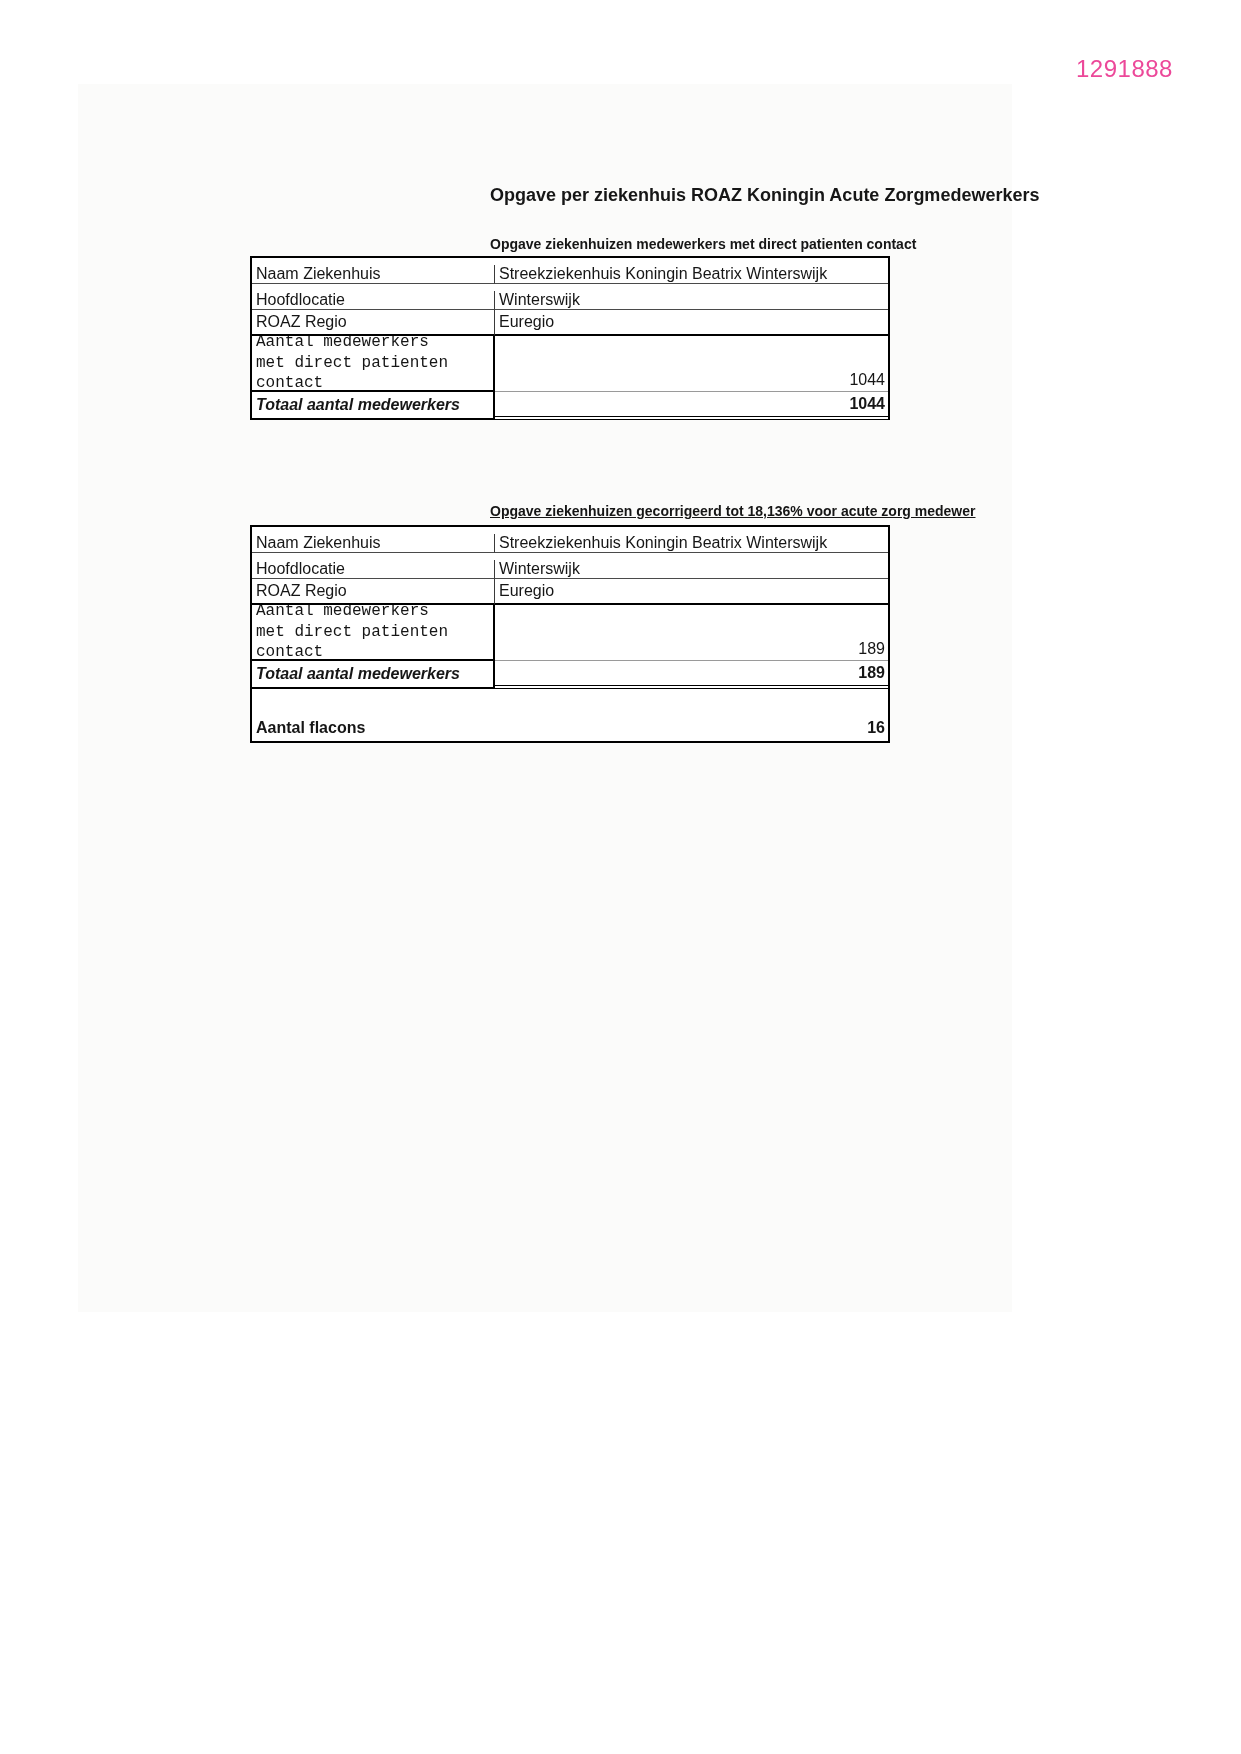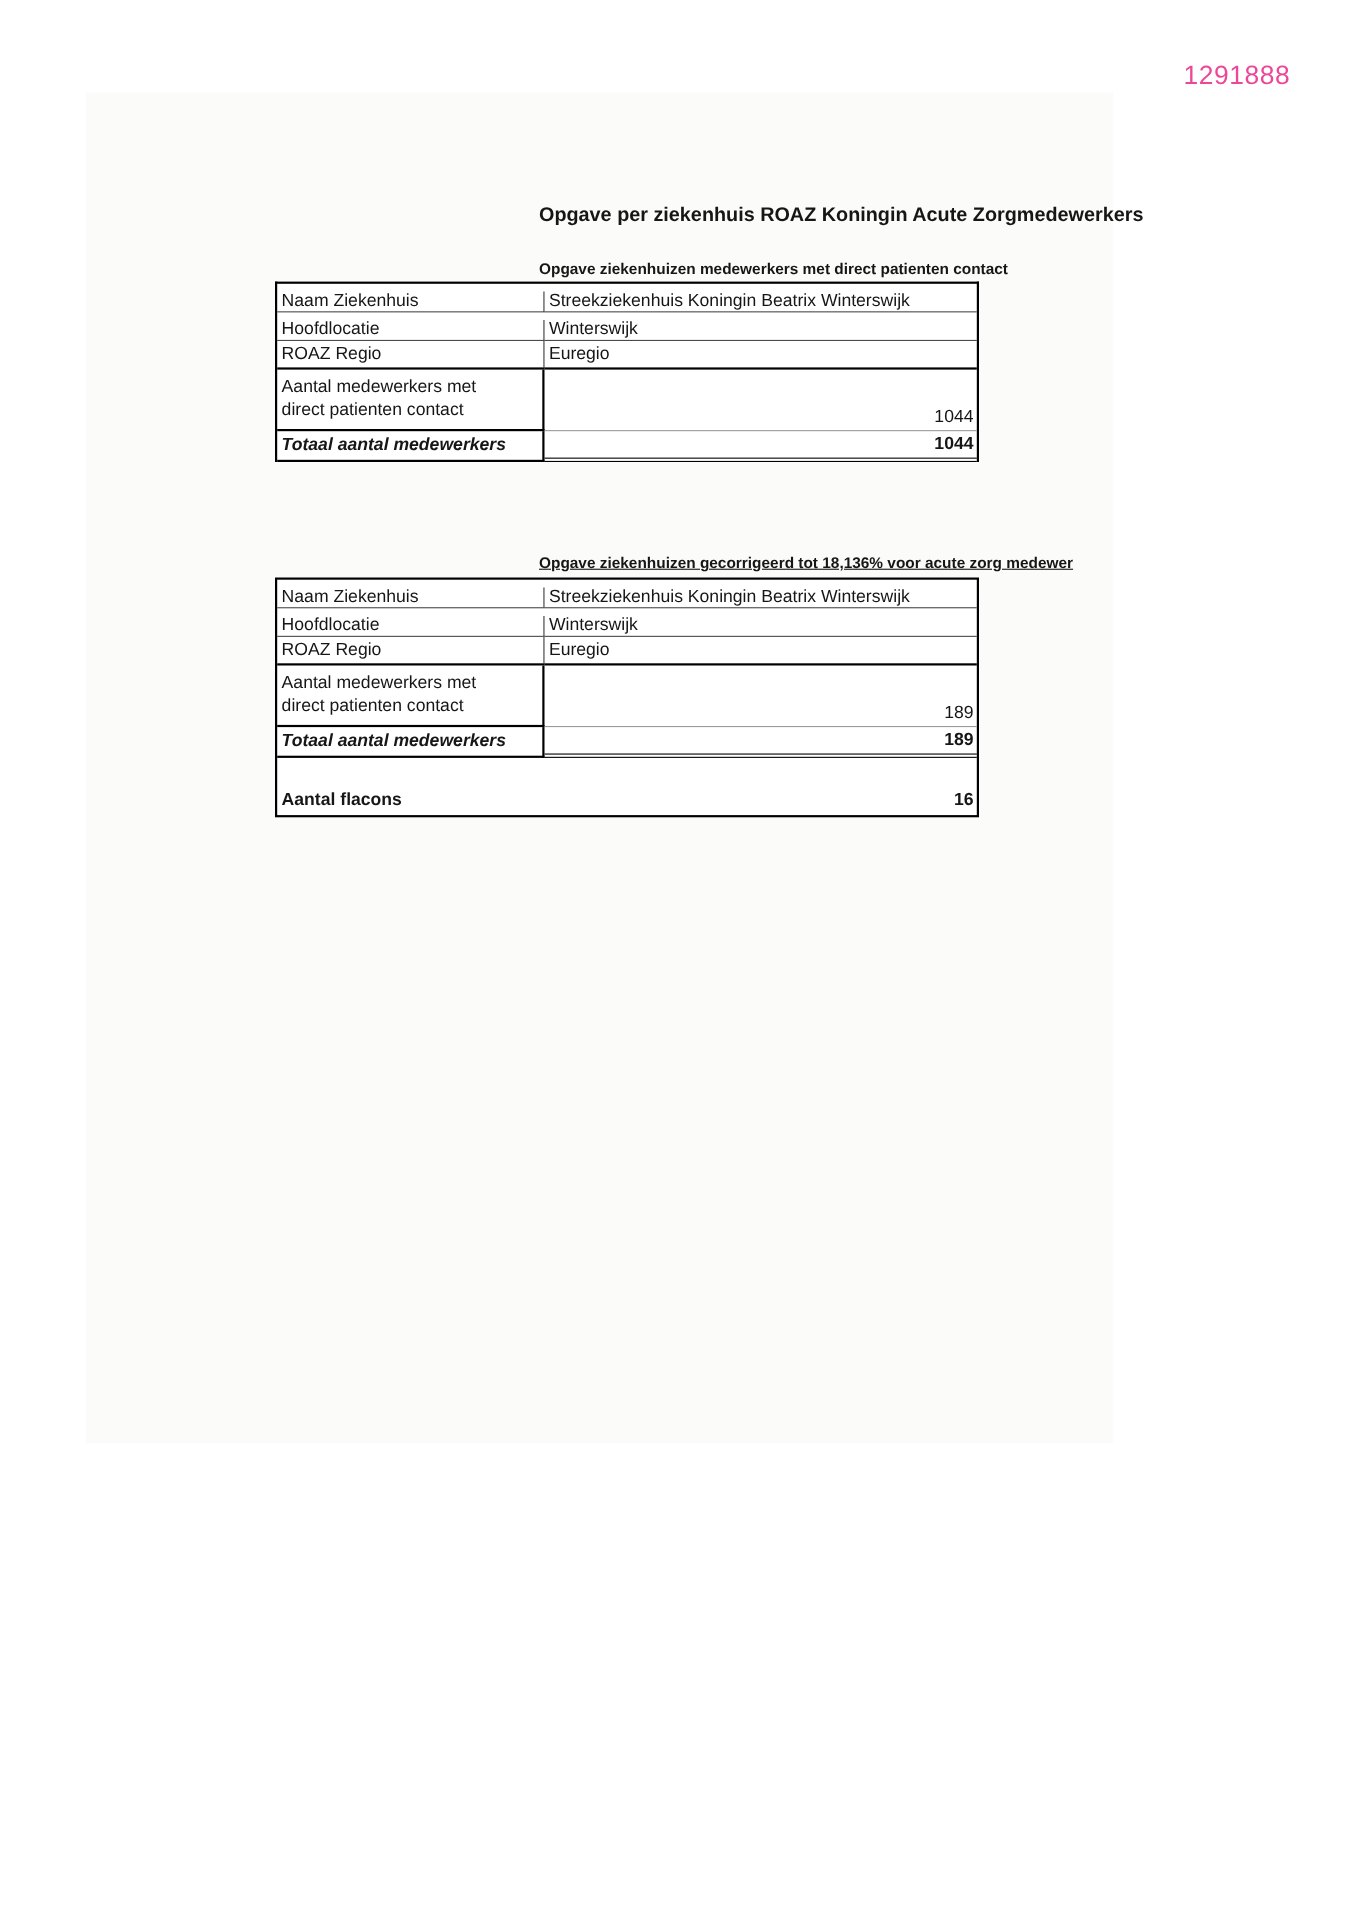--- a/index.html
+++ b/index.html
@@ -75,20 +75,21 @@
     flex: 0 0 243px;
     border-right: 1px solid #3a3a3a;
   }
   .val { flex: 1 1 auto; }
   .num { justify-content: flex-end; text-align: left; padding-right: 3px; }
 
   .row-tall .lbl {
     border-right: 2px solid #000;
     border-bottom: 2px solid #000;
     line-height: 1.3;
+    font-family: Liberation Mono, monospace;
   }
   .row-tall .lbl span { display: block; max-width: 200px; }
   .row-tall .val {
     border-bottom: 1px solid #9a9a9a;
     align-items: flex-end;
     padding-bottom: 2px;
   }
   .row-total .lbl {
     border-right: 2px solid #000;
     border-bottom: 2px solid #000;

